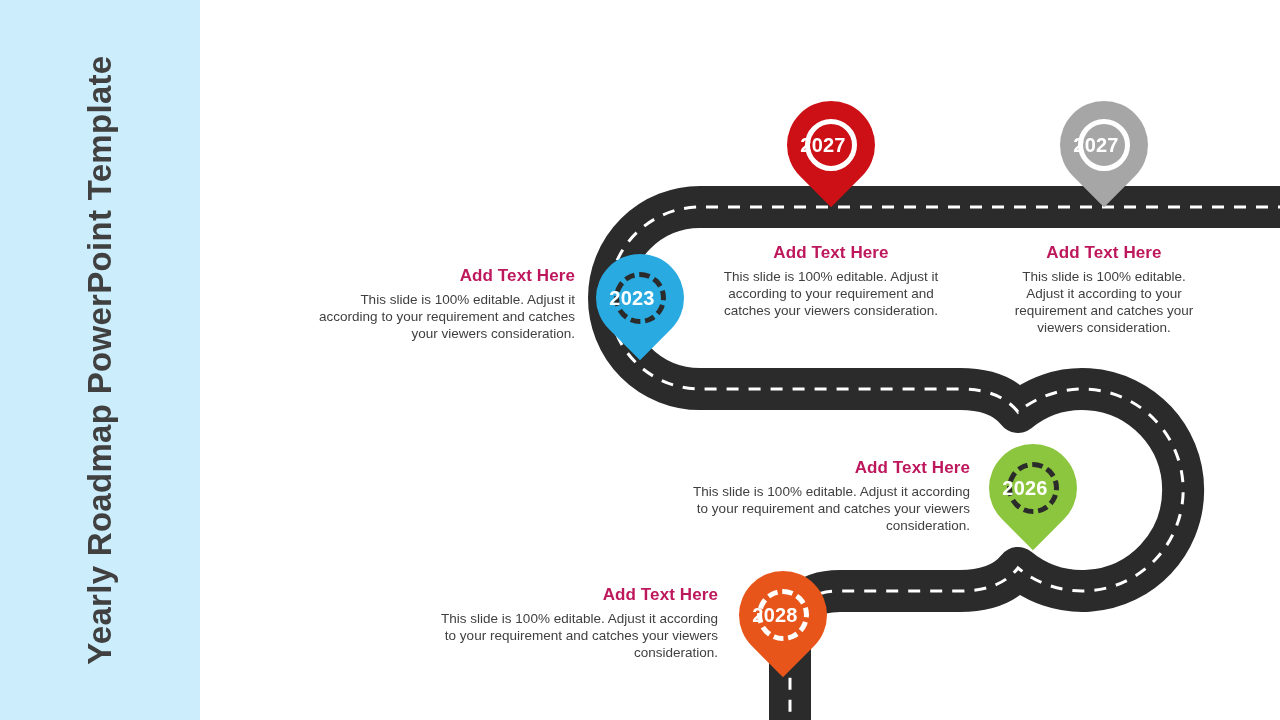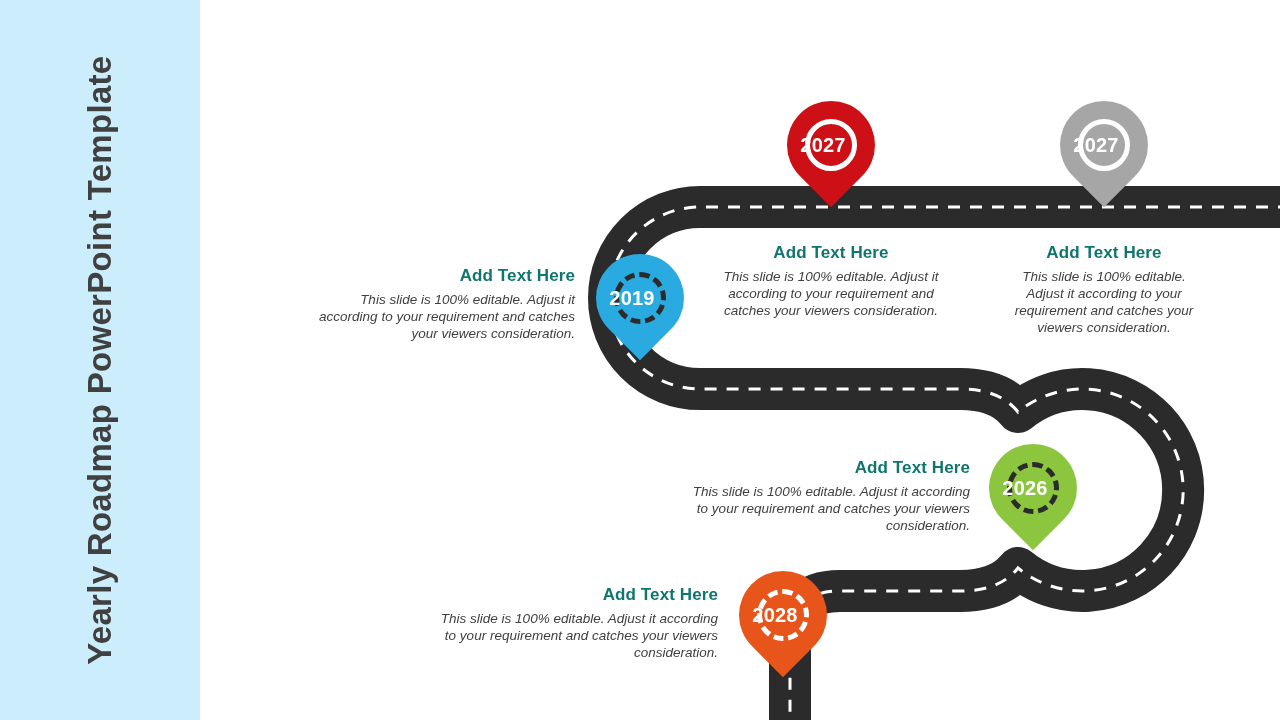--- a/index.html
+++ b/index.html
@@ -67,27 +67,26 @@
     line-height:26px;
     letter-spacing:0.2px;
   }
 
   
   .txt{position:absolute;}
   .txt h3{
     margin:0 0 5px 0;
     font-size:17px;
     font-weight:bold;
-    color:#0f766e;
+    color:#be185d;
     letter-spacing:0.1px;
   }
   .txt p{
     margin:0;
     font-size:13.5px;
-    font-style:italic;
     color:#3f3f3f;
     line-height:17px;
   }
   .ta-center{text-align:center;}
   .ta-right{text-align:right;}
 </style>
 </head>
 <body>
 
 <div id="slide">
@@ -131,21 +130,21 @@
 
   <div class="pin" style="left:1104px;top:145px;">
     <div class="pin-shape" style="background:#a6a6a6;"></div>
     <div class="pin-ring ring-white"></div>
     <div class="pin-year">2027</div>
   </div>
 
   <div class="pin" style="left:640px;top:298px;">
     <div class="pin-shape" style="background:#29abe2;"></div>
     <div class="pin-ring ring-dash-dark"></div>
-    <div class="pin-year">2019</div>
+    <div class="pin-year">2023</div>
   </div>
 
   <div class="pin" style="left:1033px;top:488px;">
     <div class="pin-shape" style="background:#8cc63f;"></div>
     <div class="pin-ring ring-dash-dark"></div>
     <div class="pin-year">2026</div>
   </div>
 
   <div class="pin" style="left:783px;top:615px;">
     <div class="pin-shape" style="background:#e8551a;"></div>

